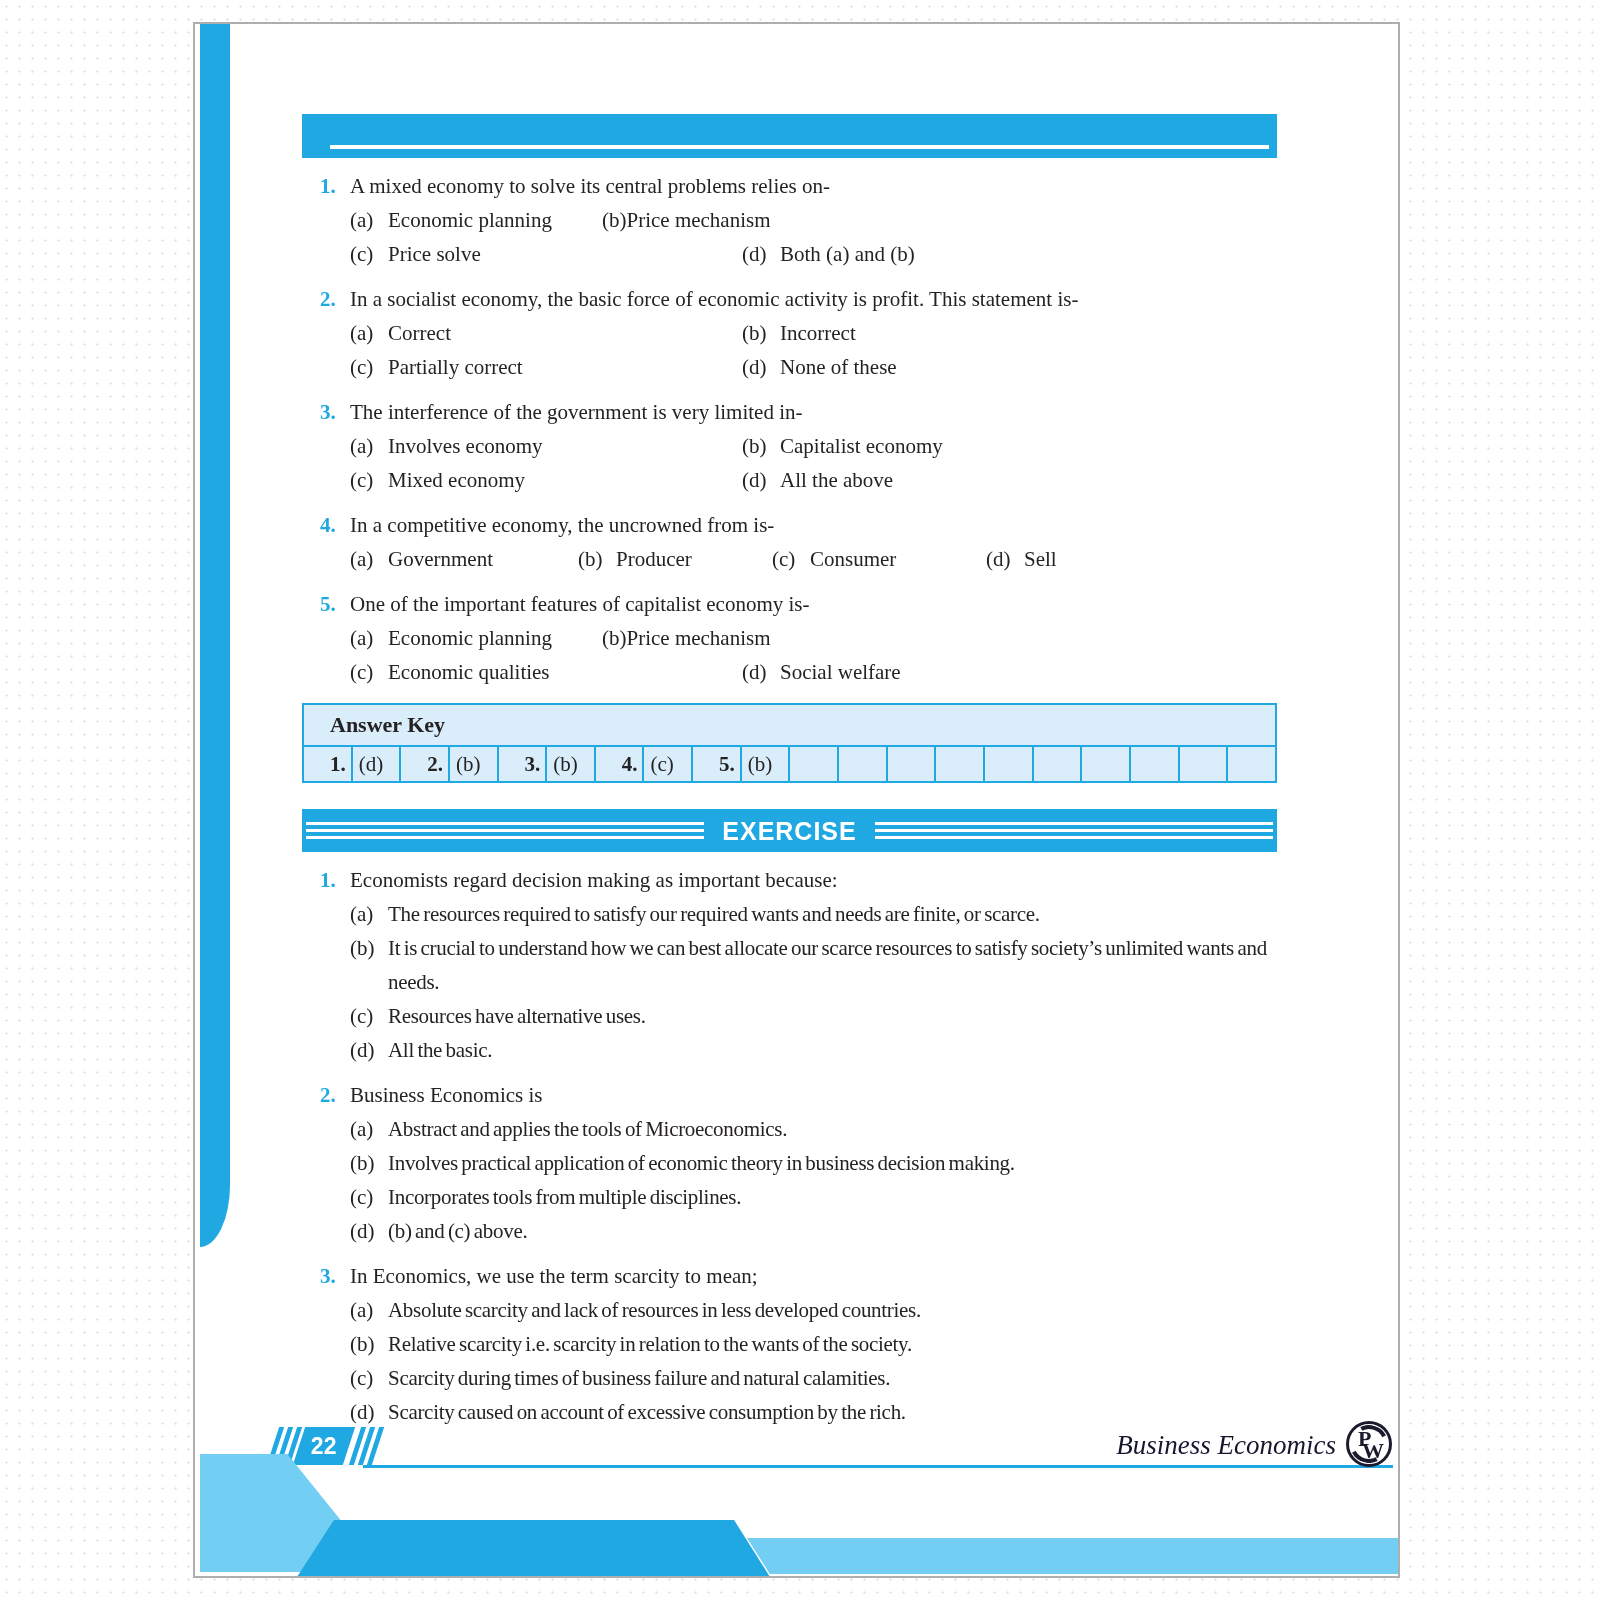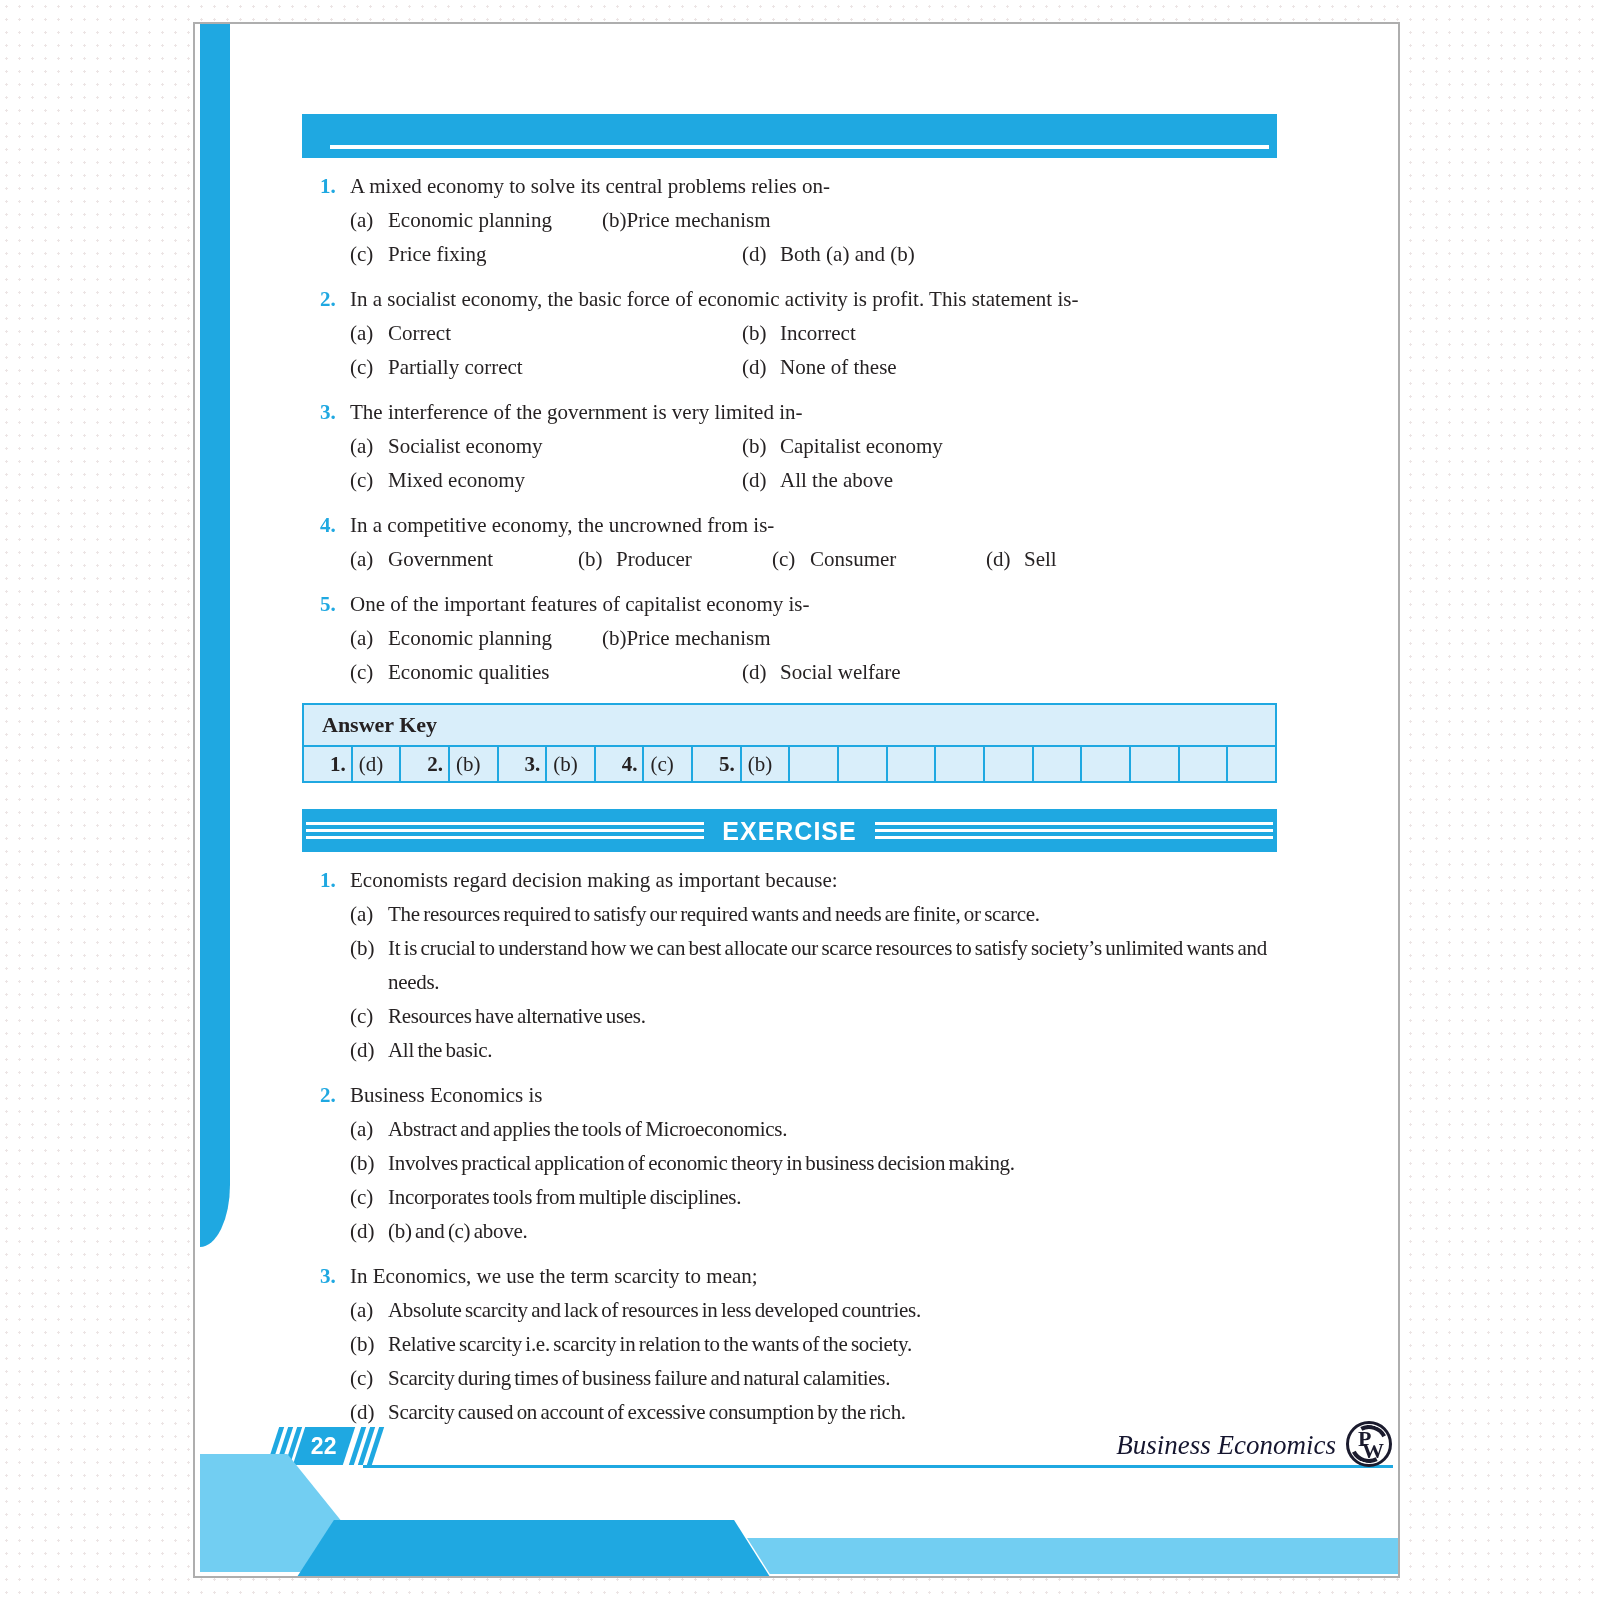--- a/index.html
+++ b/index.html
@@ -56,21 +56,21 @@
   .col1{ width:392px; flex:none; }
   .w4a{ width:228px; flex:none; }
   .w4b{ width:194px; flex:none; }
   .w4c{ width:214px; flex:none; }
   
   .akey{
     width:100%; border-collapse:collapse; margin-top:14px;
     background:var(--table-bg); table-layout:fixed;
   }
   .akey td{ border:2px solid var(--accent); }
-  .akey .akey-head{ font-weight:bold; font-size:22px; padding:3px 18px; height:38px; }
+  .akey .akey-head{ font-weight:bold; font-size:22px; padding:3px 26px; height:38px; }
   .akey .kn{ text-align:right; font-weight:bold; padding-right:5px; height:36px; }
   .akey .ka{ text-align:left; padding-left:6px; }
   
   .ex-banner{
     height:43px; background:var(--accent); display:flex; align-items:center;
     gap:18px; padding:0 4px; margin-top:26px;
   }
   .ex-lines{ flex:1; display:flex; flex-direction:column; gap:4px; }
   .ex-lines span{ height:3px; background:#fff; }
   .ex-title{
@@ -146,21 +146,21 @@
             <span class="ot">Economic planning</span>
           </span>
         <span class="opt tight">
             <span class="ol">(b)</span>
             <span class="ot">Price mechanism</span>
           </span>
       </div>
       <div class="orow">
         <span class="opt col1">
             <span class="ol">(c)</span>
-            <span class="ot">Price fixing</span>
+            <span class="ot">Price solve</span>
           </span>
         <span class="opt">
             <span class="ol">(d)</span>
             <span class="ot">Both (a) and (b)</span>
           </span>
       </div>
     </div>
 
     <div class="q">
       <div class="qline">
@@ -190,21 +190,21 @@
     </div>
 
     <div class="q">
       <div class="qline">
         <span class="qnum">3.</span>
         <span class="qtext">The interference of the government is very limited in-</span>
       </div>
       <div class="orow">
         <span class="opt col1">
             <span class="ol">(a)</span>
-            <span class="ot">Socialist economy</span>
+            <span class="ot">Involves economy</span>
           </span>
         <span class="opt">
             <span class="ol">(b)</span>
             <span class="ot">Capitalist economy</span>
           </span>
       </div>
       <div class="orow">
         <span class="opt col1">
             <span class="ol">(c)</span>
             <span class="ot">Mixed economy</span>

